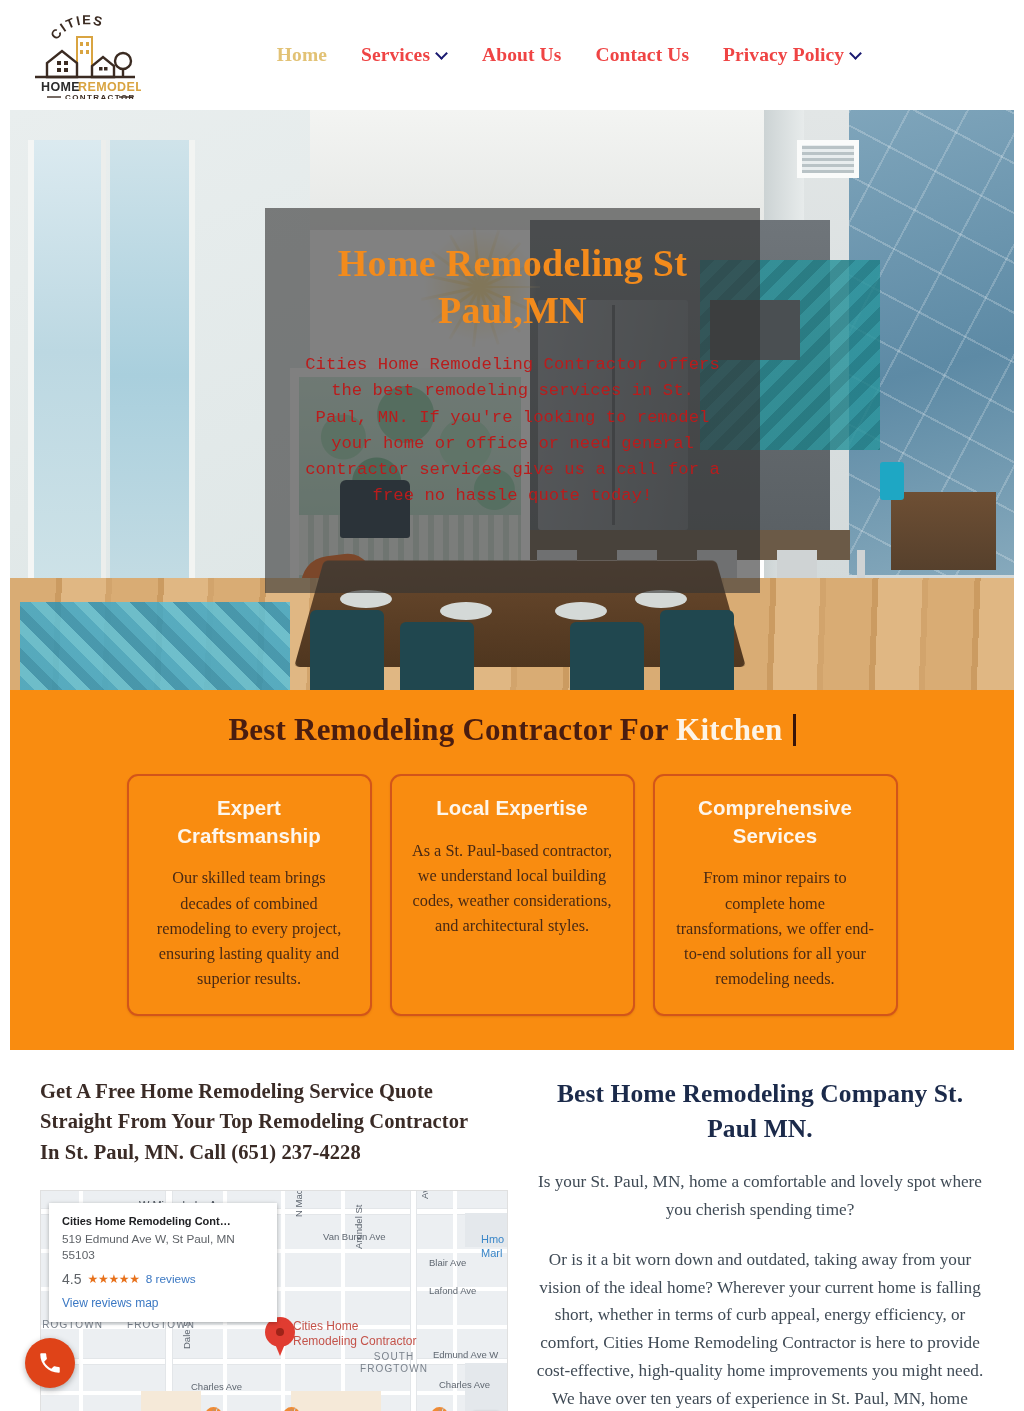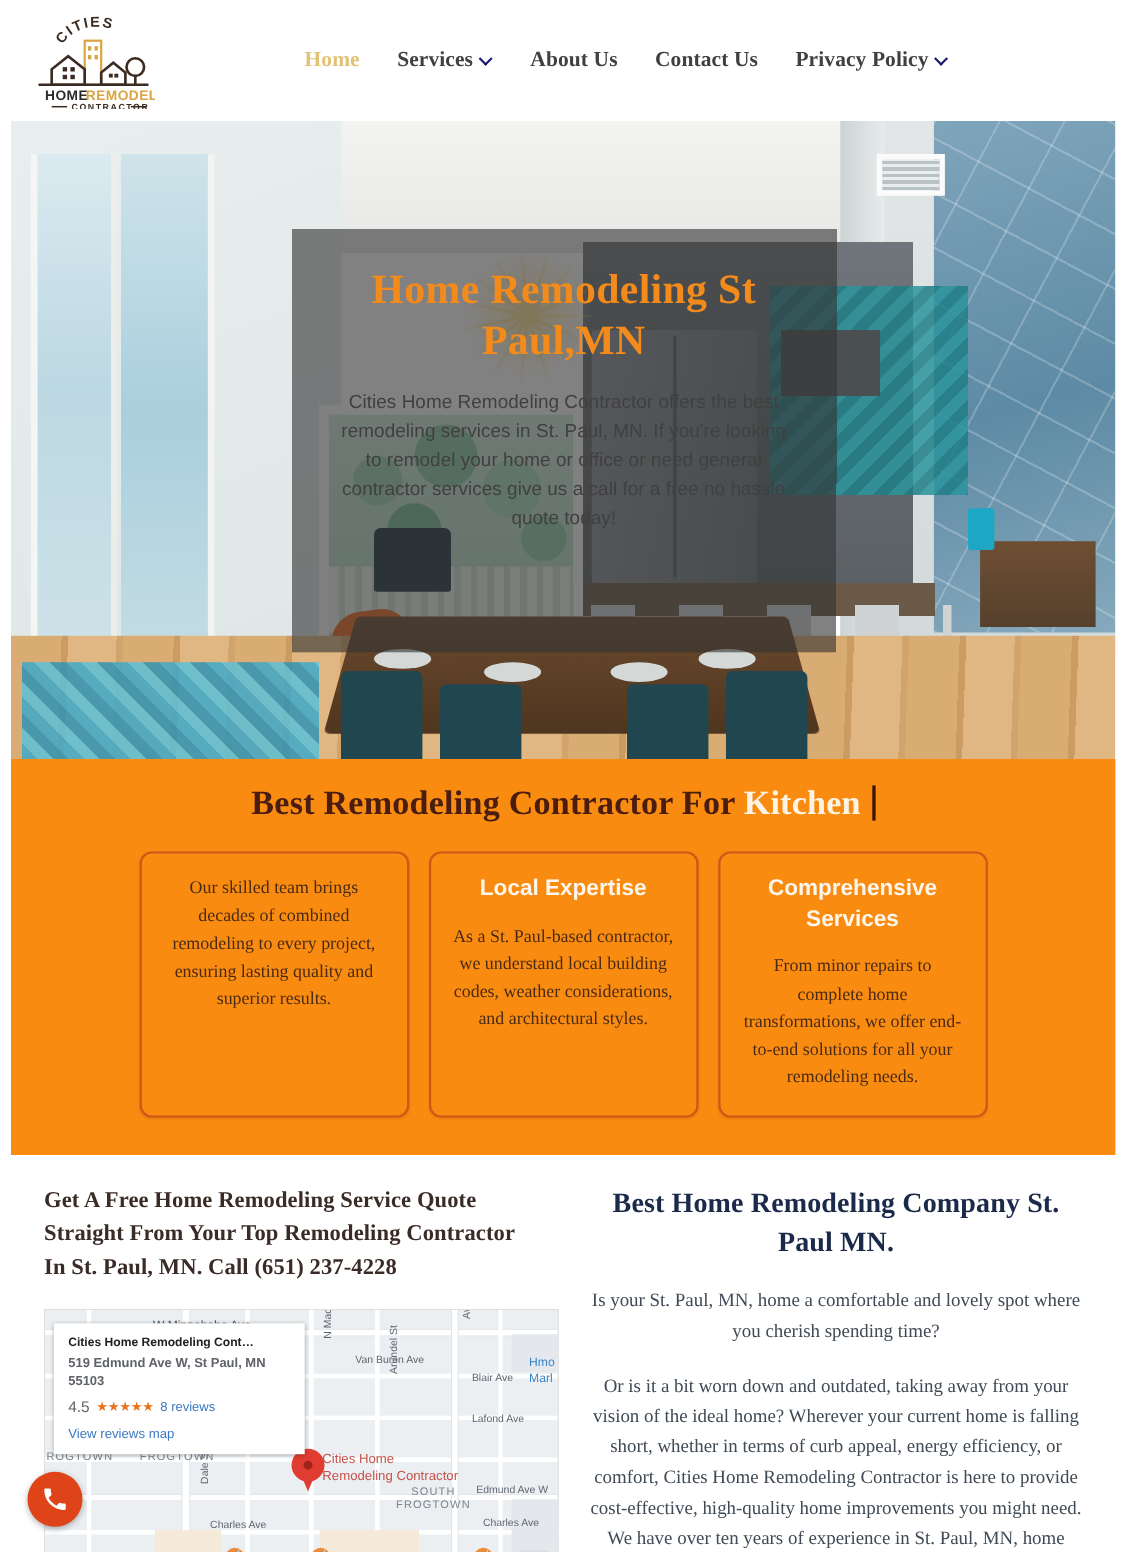--- a/index.html
+++ b/index.html
@@ -18,21 +18,21 @@
     display:flex; align-items:center;
     position:relative; z-index:30;
   }
   .logo-wrap { width:155px; display:flex; justify-content:center; align-items:center; padding-left:14px;}
   .logo { width:112px; height:88px; position:relative; }
 
   .nav { flex:1; display:flex; align-items:center; justify-content:center; gap:34px; padding-right:40px; }
   .nav-item {
     font-family:"Liberation Serif", serif;
     font-size:19.5px; font-weight:700;
-    color:#404040; letter-spacing:.1px;
+    color:#ef4444; letter-spacing:.1px;
     display:flex; align-items:center; gap:7px;
     cursor:pointer; white-space:nowrap;
   }
   .nav-item.active { color:#e2c275; }
   .caret { display:inline-block; width:11px; height:11px; position:relative; top:-2px;}
   .caret::after{
     content:""; position:absolute; left:0; top:1px;
     width:7px; height:7px; border-right:2px solid #191970; border-bottom:2px solid #191970;
     transform:rotate(45deg);
   }
@@ -95,22 +95,22 @@
     background:rgba(52,52,52,.62);
     display:flex; flex-direction:column; align-items:center;
     padding:32px 38px 0 38px; z-index:5;
   }
   .hero-title {
     font-family:"Liberation Serif", serif;
     font-size:38px; font-weight:700; color:#F38B1C;
     text-align:center; line-height:1.24; letter-spacing:.3px;
   }
   .hero-sub {
-    font-family:Liberation Sans, sans-serif;
-    font-size:17.2px; color:#404040; text-align:center;
+    font-family:Liberation Mono, monospace;
+    font-size:17.2px; color:#b91c1c; text-align:center;
     line-height:1.52; margin-top:18px; letter-spacing:.05px;
   }
   .hero-btn {
     margin-top:24px;
     background:#F98C10; border:2px solid #ffffff;
     color:#fdf3e4; font-family:"Liberation Serif", serif;
     font-size:18.5px; font-weight:700;
     padding:11px 30px; cursor:pointer; letter-spacing:.2px;
   }
 
@@ -192,21 +192,21 @@
   .m-pin .dot{position:absolute;left:11px;top:11px;width:8px;height:8px;border-radius:50%;background:#9e2318;}
   .m-pin-lbl{position:absolute;left:252px;top:128px;font-size:12px;color:#c4534a;line-height:1.28;font-family:"Liberation Sans",sans-serif;}
 
   .map-card {
     position:absolute; left:8px; top:12px; width:228px;
     background:#ffffff; box-shadow:0 1px 4px rgba(0,0,0,.3);
     padding:12px 13px 12px 13px; z-index:10;
     font-family:"Liberation Sans", sans-serif;
   }
   .mc-title{font-size:11px;font-weight:700;color:#202124;white-space:nowrap;overflow:hidden;}
-  .mc-addr{font-size:11.8px;color:#5f6368;line-height:1.35;margin-top:5px;font-weight:bold;}
+  .mc-addr{font-size:11.8px;color:#5f6368;line-height:1.35;margin-top:5px;}
   .mc-rating{display:flex;align-items:center;gap:6px;margin-top:7px;}
   .mc-num{font-size:14px;color:#5f6368;}
   .mc-stars{font-size:12px;color:#e7711b;letter-spacing:-.3px;}
   .mc-rev{font-size:11.8px;color:#3b78c3;}
   .mc-link{font-size:12px;color:#3b78c3;margin-top:9px;cursor:pointer;}
 
   .map-zoom{position:absolute;right:8px;bottom:2px;width:26px;height:26px;background:#fff;border-radius:2px;box-shadow:0 1px 3px rgba(0,0,0,.3);}
   .map-zoom::after{content:"";position:absolute;left:8px;top:11px;width:8px;height:8px;border-left:2px solid #666;border-top:2px solid #666;transform:rotate(45deg);}
 
   
@@ -345,20 +345,21 @@
   </div>
 </section>
 
 <section class="orange-sec">
   <h2 class="orange-head">
     <span>Best Remodeling Contractor For </span><span class="kw">Kitchen</span><span class="typebar"></span>
   </h2>
 
   <div class="cards">
     <div class="card">
+      <h3>Expert Craftsmanship</h3>
       <p>Our skilled team brings decades of combined remodeling to every project, ensuring lasting quality and superior results.</p>
     </div>
     <div class="card">
       <h3>Local Expertise</h3>
       <p>As a St. Paul-based contractor, we understand local building codes, weather considerations, and architectural styles.</p>
     </div>
     <div class="card">
       <h3>Comprehensive Services</h3>
       <p>From minor repairs to complete home transformations, we offer end-to-end solutions for all your remodeling needs.</p>
     </div>
@@ -390,21 +391,21 @@
       <div class="m-block" style="left:424px;top:22px;width:44px;height:34px;"></div>
       <div class="m-block" style="left:424px;top:172px;width:44px;height:60px;"></div>
       <div class="m-block" style="left:100px;top:200px;width:60px;height:34px;background:#f5e9d8;"></div>
       <div class="m-block" style="left:250px;top:200px;width:90px;height:34px;background:#f5e9d8;"></div>
 
       <div class="m-lbl" style="left:98px;top:8px;font-size:11px;color:#4c535c;">W Minnehaha Ave</div>
       <div class="m-lbl v" style="left:252px;top:26px;">N Mackubin St</div>
       <div class="m-lbl" style="left:282px;top:40px;">Van Buren Ave</div>
       <div class="m-lbl v" style="left:312px;top:58px;">Arundel St</div>
       <div class="m-lbl v" style="left:378px;top:8px;">Ave N</div>
-      <div class="m-lbl" style="left:388px;top:56px;">Blair Ave</div>
+      <div class="m-lbl" style="left:388px;top:66px;">Blair Ave</div>
       <div class="m-lbl" style="left:388px;top:94px;">Lafond Ave</div>
       <div class="m-lbl v" style="left:140px;top:158px;">Dale St N</div>
       <div class="m-lbl" style="left:150px;top:190px;">Charles Ave</div>
       <div class="m-lbl" style="left:392px;top:158px;">Edmund Ave W</div>
       <div class="m-lbl" style="left:398px;top:188px;">Charles Ave</div>
 
       <div class="m-lbl blue" style="left:440px;top:42px;font-size:11px;">Hmo</div>
       <div class="m-lbl blue" style="left:440px;top:56px;font-size:11px;">Marl</div>
 
       <div class="m-lbl cap" style="left:-6px;top:128px;">FROGTOWN</div>

